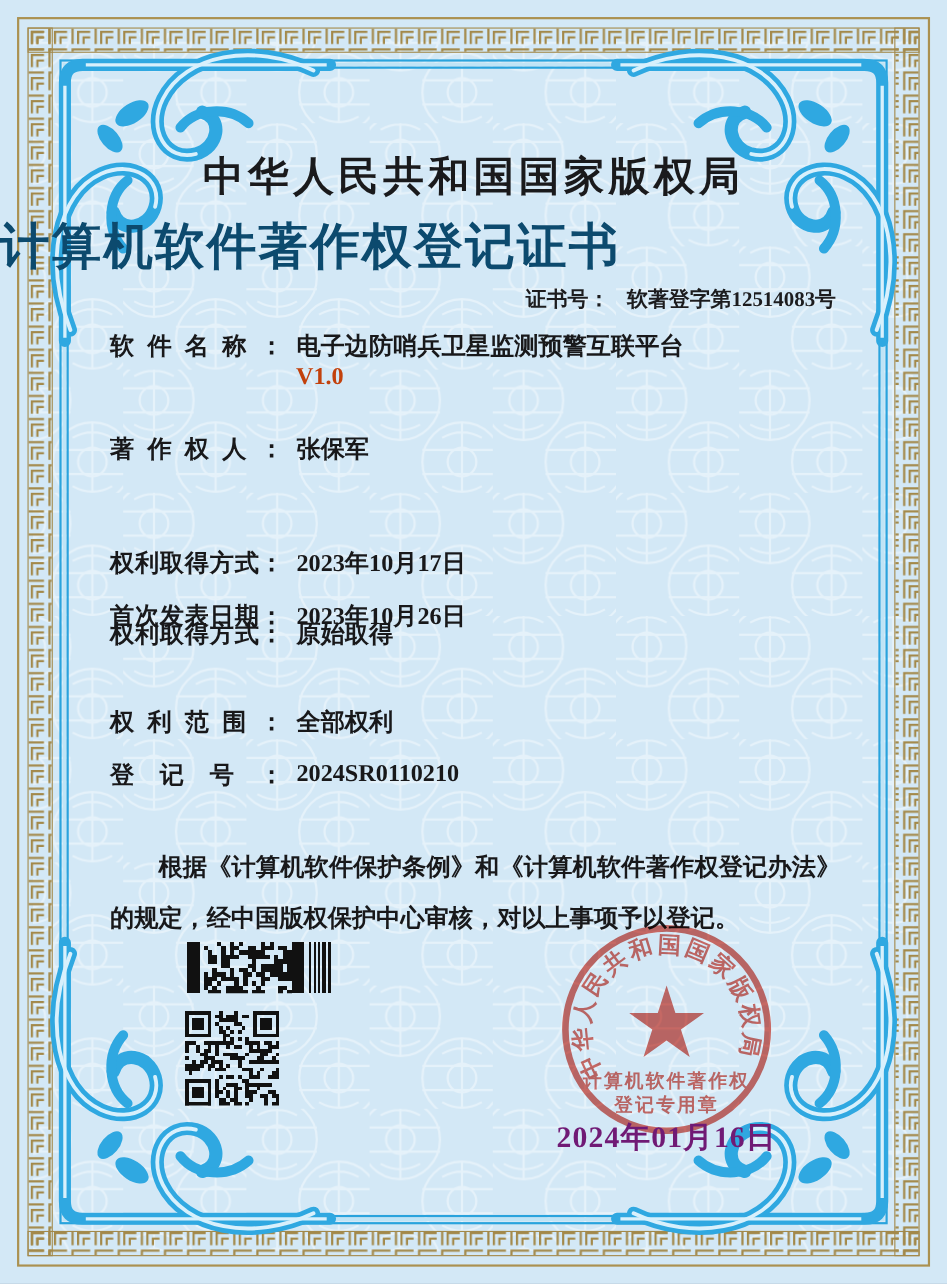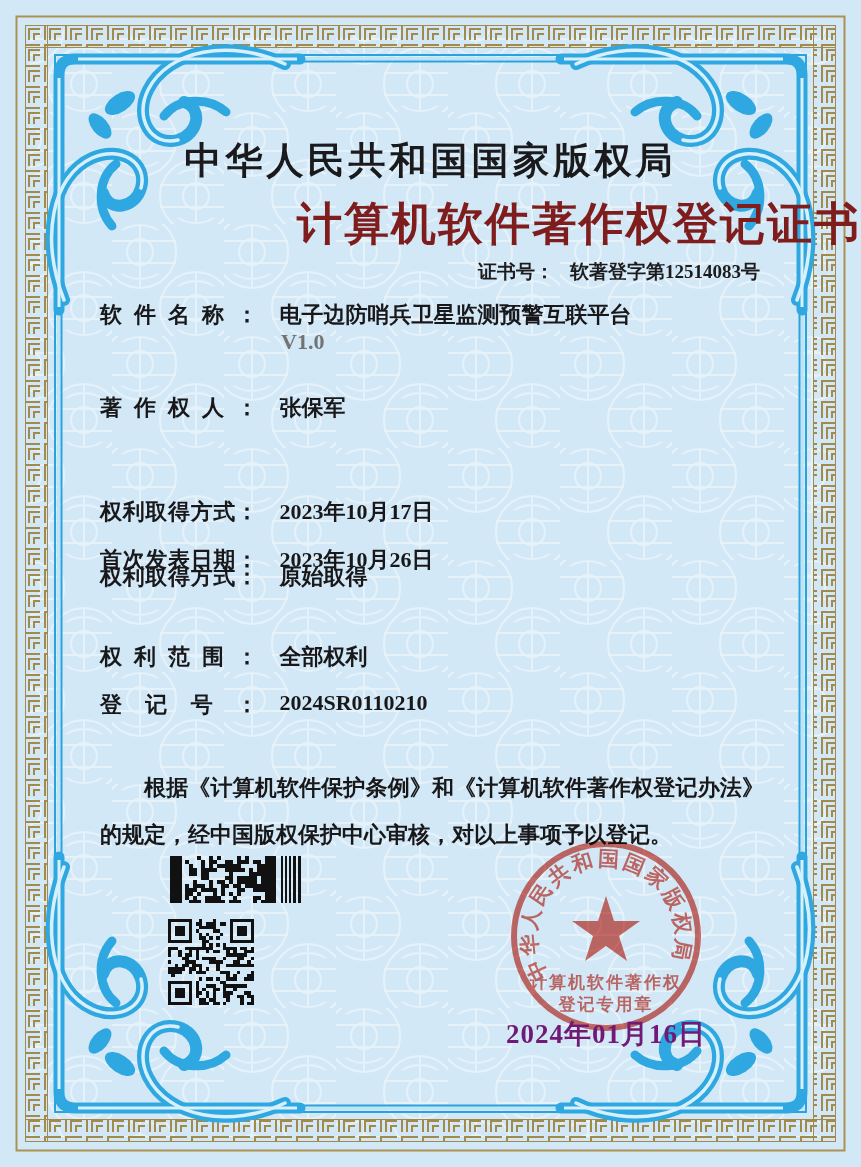--- a/index.html
+++ b/index.html
@@ -8,35 +8,35 @@
     position:relative;width:861px;height:1167px;margin:0 auto;
     background:#d3e8f6;overflow:hidden;
   }
   .bg-svg{position:absolute;left:0;top:0;width:861px;height:1167px;}
   .txt{position:absolute;color:#1c1c1e;}
   .authority{
     left:0;top:136px;width:100%;text-align:center;
     font-size:37px;font-weight:700;letter-spacing:4px;color:#1a1a1c;
   }
   .cert-title{
-    left:0;top:194px;width:100%;text-align:right;
-    font-size:45px;font-weight:700;letter-spacing:2px;color:#7f1d1d;
+    left:0;top:194px;width:100%;text-align:left;
+    font-size:45px;font-weight:700;letter-spacing:2px;color:#0c4a6e;
   }
   .certno{
     top:259px;right:101px;font-size:19px;font-weight:700;color:#1c1c1e;
   }
   .certno .val{margin-left:16px;}
   .fields{position:absolute;left:100px;top:0;width:680px;}
   .frow{position:absolute;left:0;white-space:nowrap;font-size:22px;color:#18181a;}
   .frow .lbl{
     display:inline-block;width:158px;font-weight:700;
     text-align:justify;text-align-last:justify;vertical-align:top;
   }
-  .frow .val{display:inline-block;margin-left:16px;font-weight:700;vertical-align:top;}
-  .val2{position:absolute;left:169px;font-size:22px;font-weight:700;color:#737373;margin-left:12px;}
+  .frow .val{display:inline-block;margin-left:6px;font-weight:700;vertical-align:top;}
+  .val2{position:absolute;left:169px;font-size:22px;font-weight:700;color:#c2410c;}
   .statement{
     position:absolute;left:100px;top:764px;width:664px;
     font-size:22px;font-weight:700;line-height:47px;color:#18181a;
     text-indent:2em;text-align:justify;
   }
   .barcode{position:absolute;left:170px;top:856px;width:134px;height:47px;}
   .qrcode{position:absolute;left:168px;top:919px;width:86px;height:86px;}
   .seal{position:absolute;left:492px;top:822px;width:228px;height:228px;opacity:.85;mix-blend-mode:multiply;}
   .issue-date{
     position:absolute;left:472px;top:1016px;width:268px;text-align:center;

